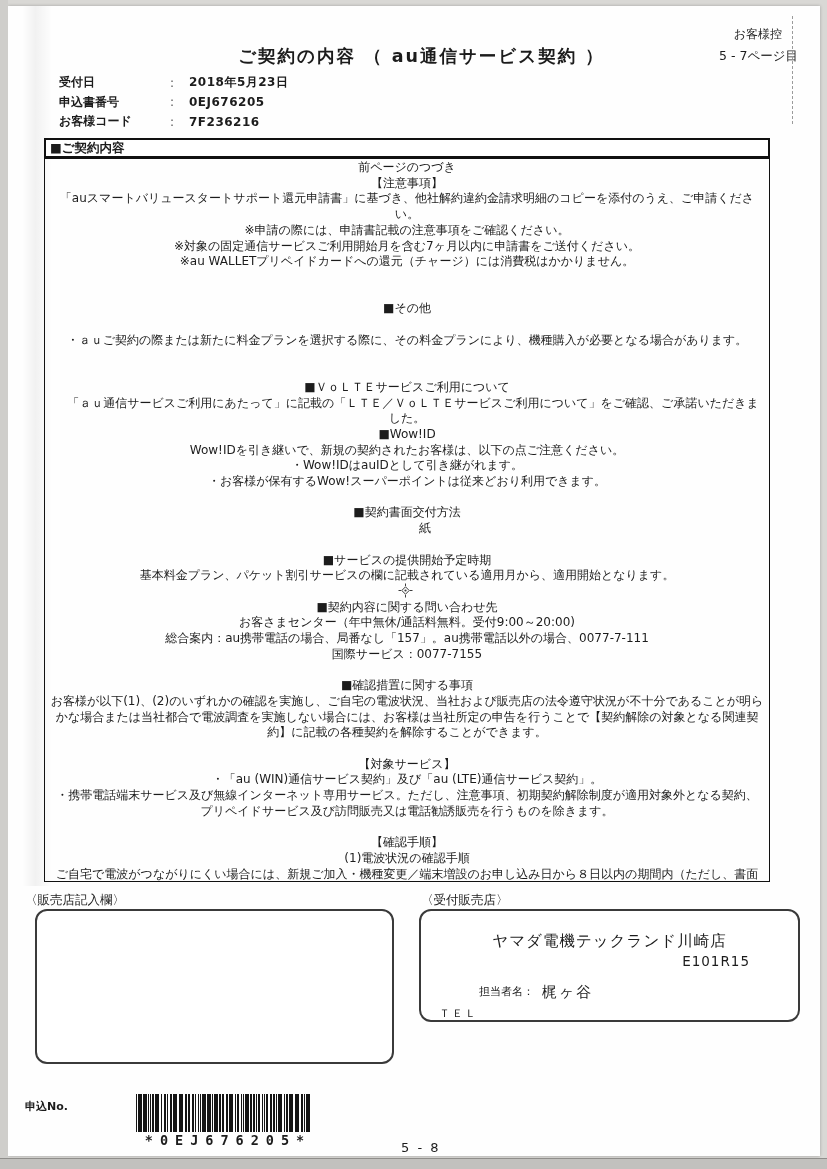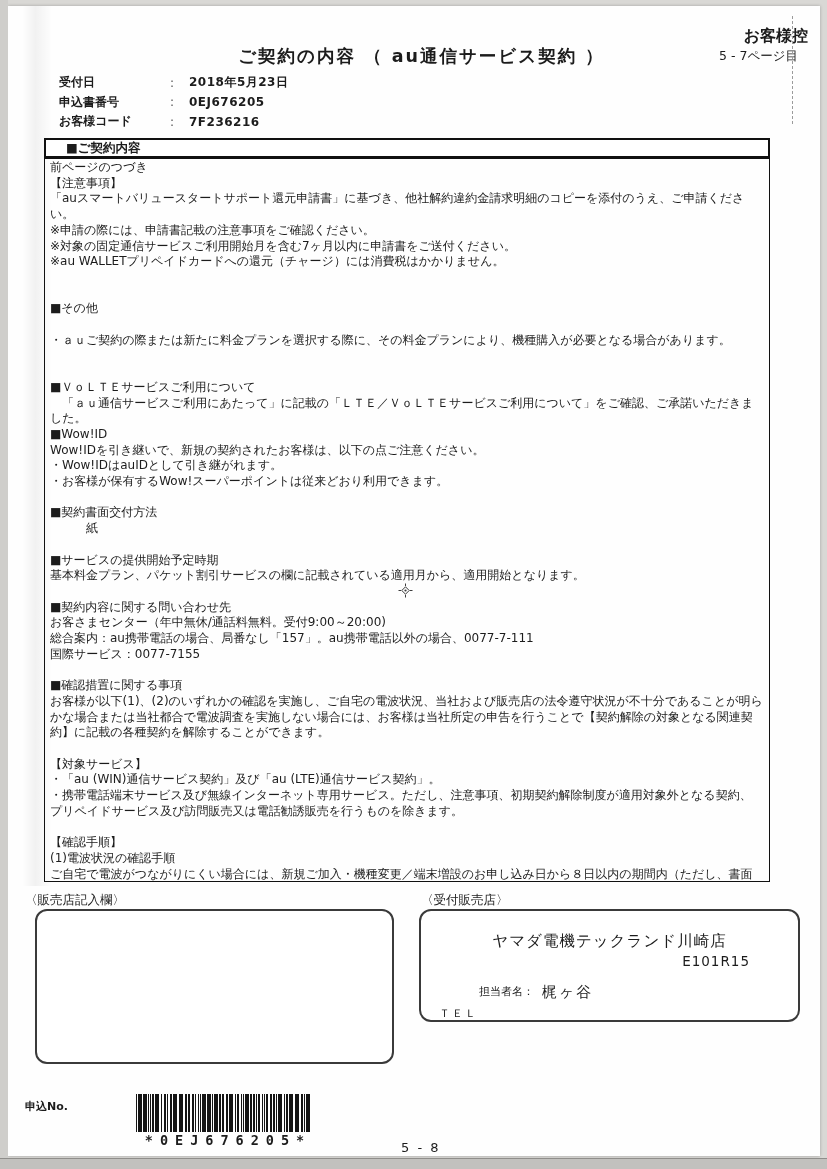--- a/index.html
+++ b/index.html
@@ -15,49 +15,49 @@
   .page {
     position:absolute; left:8px; top:6px; width:812px; height:1150px;
     background:#fefefe;
     box-shadow:0 0 3px rgba(0,0,0,.25);
   }
   .crease {
     position:absolute; left:14px; top:0; width:30px; height:880px;
     background:linear-gradient(90deg, rgba(0,0,0,0) 0%, rgba(0,0,0,.05) 45%, rgba(0,0,0,0) 100%);
     pointer-events:none;
   }
-  .copy-label { position:absolute; right:12px; top:20px; font-size:16px; font-weight:700; }
+  .copy-label { position:absolute; right:38px; top:20px; font-size:12px; font-weight:400; }
   .page-range { position:absolute; right:22px; top:42px; font-size:12.5px; }
   .cutline {
     position:absolute; right:27px; top:10px; height:108px; width:0;
     border-left:1px dashed #9b9b9b;
   }
   .doc-title {
     position:absolute; left:0; top:38px; width:827px;
     text-align:center; font-size:17.5px; font-weight:bold; letter-spacing:2px;
   }
   .meta { position:absolute; left:51px; top:67px; font-size:12px; font-weight:600; }
   .meta-row { display:flex; height:19.5px; align-items:center; }
   .meta-label { width:96px; }
   .meta-sep { width:34px; text-align:center; font-weight:400; color:#555; }
   .meta-value { letter-spacing:.5px; }
 
   .box-header {
     position:absolute; left:36px; top:132px; width:726px; height:20px;
     border:2px solid #111; background:#fff;
-    font-size:12.5px; font-weight:bold; line-height:16px; padding:0 20px;
+    font-size:12.5px; font-weight:bold; line-height:16px; padding:0 4px;
   }
   .box-body {
     position:absolute; left:36px; top:152px; width:726px; height:724px;
     border:1px solid #111; border-top:1px solid #111;
     padding:1px 5px 0 5px;
     font-size:12px; line-height:15.7px;
     overflow:hidden;
   }
-  .tline { min-height:15.7px; white-space:pre-wrap; }
+  .tline { min-height:15.7px; white-space:pre-wrap;text-align:center; }
 
   .cursor { position:absolute; left:390px; top:577px; width:15px; height:15px; }
 
   .dealer-label-left  { position:absolute; left:17px;  top:886px; font-size:12.5px; }
   .dealer-label-right { position:absolute; left:413px; top:886px; font-size:12.5px; }
   .dealer-box-left {
     position:absolute; left:27px; top:903px; width:359px; height:155px;
     border:2px solid #3a3a3a; border-radius:12px; background:#fff;
   }
   .dealer-box-right {

